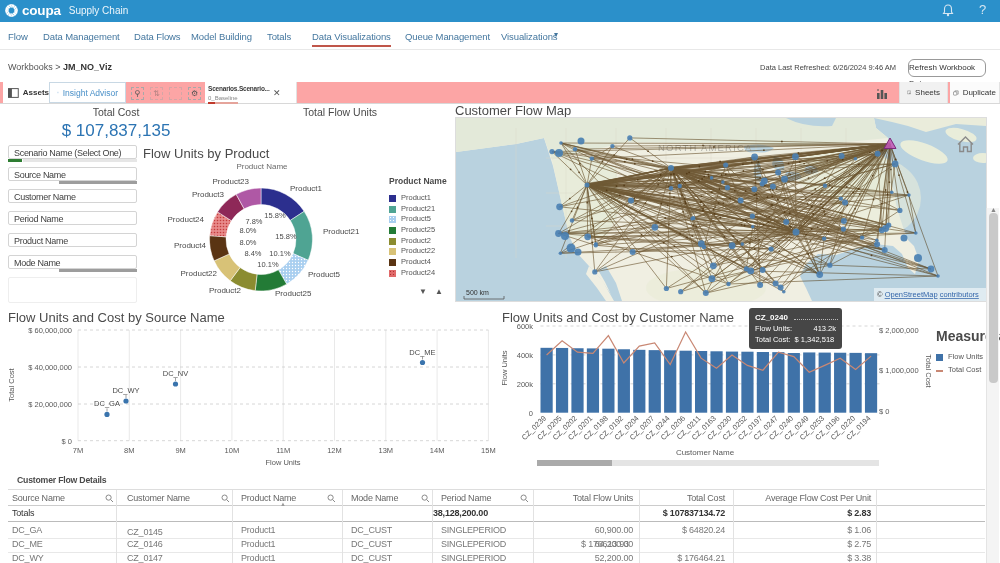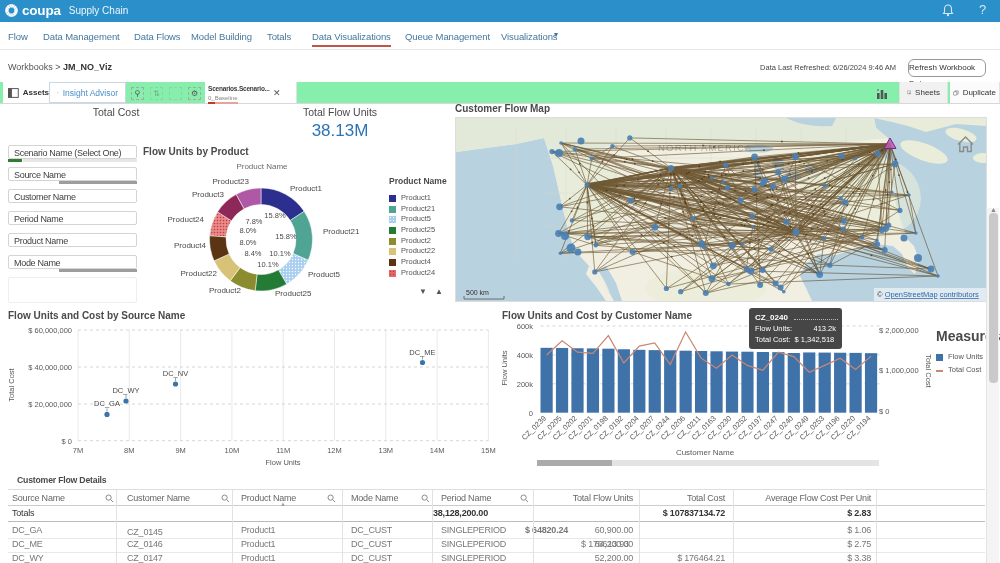--- a/index.html
+++ b/index.html
@@ -9,29 +9,29 @@
 .topbar .bell{position:absolute;left:942px;top:3px}
 .topbar .q{position:absolute;left:979px;top:2px;font-size:13px;color:#d6e6f2}
 .nav{position:absolute;left:0;top:22px;width:1000px;height:28px;background:#fff;border-bottom:1px solid #e8e8e8}
 .nav a{position:absolute;top:9px;font-size:9.5px;letter-spacing:-0.1px;color:#44779f;text-decoration:none;white-space:nowrap}
 .nav .act{border-bottom:2px solid #c0564a;padding-bottom:3px}
 .crumbs{position:absolute;left:0;top:50px;width:1000px;height:32px;background:#fff}
 .crumbs .bc{position:absolute;left:8px;top:12px;font-size:9px;color:#555}
 .crumbs .bc b{color:#333}
 .crumbs .refr{position:absolute;right:104px;top:13px;font-size:7.5px;color:#444}
 .crumbs .btn{position:absolute;left:908px;top:9px;width:78px;height:18px;border:1px solid #999;background:#fff;border-radius:6px;font-size:8px;color:#333;line-height:16px}
-.tabbar{position:absolute;left:0;top:82px;width:1000px;height:22px;background:#86efac;border-bottom:1px solid #d8d8d8}
+.tabbar{position:absolute;left:0;top:82px;width:1000px;height:22px;background:#fca5a5;border-bottom:1px solid #d8d8d8}
 .tb{position:absolute;top:0;height:21px;background:#fff;font-size:8px;color:#333;display:flex;align-items:center;padding:0 7px;border-right:1px solid #e2e2e2}
 .dash{position:absolute;left:0;top:104px;width:1000px;height:459px;background:#fff}
 .kpi{position:absolute;text-align:center}
 .kpi .t{font-size:10.5px;color:#4a4a4a}
 .kpi .v{font-size:17px;color:#2c74b3;margin-top:3px}
 .filters{position:absolute;left:8px;top:41px;width:129px}
 .fbox{position:relative;height:14px;border:1px solid #d4d4d4;border-radius:2px;background:#fff;font-size:9px;letter-spacing:-0.3px;color:#404040;padding:2px 0 0 5px;margin-bottom:8px;font-weight:500;white-space:nowrap}
-.panel-title{position:absolute;font-size:10px;font-weight:bold;color:#4a4a4a;white-space:nowrap}
+.panel-title{position:absolute;font-size:13px;font-weight:normal;color:#4a4a4a;white-space:nowrap}
 .legend{position:absolute;font-size:7.5px;color:#555}
 .legend .hd{font-size:8.5px;font-weight:bold;color:#4a4a4a;margin-bottom:7px}
 .legend .it{display:flex;align-items:center;height:10.7px;line-height:10.7px;white-space:nowrap}
 .legend .sw{width:7px;height:7px;margin-right:5px;flex:none}
 .tooltip{position:absolute;left:749px;top:204px;width:93px;background:rgba(62,62,62,0.96);border-radius:3px;color:#fff;font-size:7.5px;padding:4px 6px;line-height:11px;white-space:nowrap}
 .table{position:absolute;left:0px;top:371px;width:986px}
 .trow{position:absolute;font-size:9px;letter-spacing:-0.2px;color:#666;white-space:nowrap}
 .vline{position:absolute;width:1px;background:#e2e2e2}
 .scroll-r{position:absolute;left:986px;top:104px;width:13px;height:459px;background:#f4f4f4;border-left:1px solid #e4e4e4}
 .scroll-r .thumb{position:absolute;left:2px;top:5px;width:9px;height:170px;background:#c9c9c9;border-radius:4px}
@@ -92,24 +92,24 @@
         <rect x="6" y="6" width="4" height="3" fill="#555" opacity="0.6"></rect>
       </svg>Sheets</div>
     <div class="tb" style="left:950px;width:50px;background:#fbfbfb;font-size:8px;padding:0 3px"><svg width="12" height="12" viewBox="0 0 12 12" style="margin-right:4px">
         <rect x="1" y="3.5" width="7" height="7" rx="1" fill="#fff" stroke="#555" stroke-width="1.1"></rect>
         <path d="M4,3 L4,1.5 L11,1.5 L11,8.5 L9,8.5" fill="none" stroke="#555" stroke-width="1.1"></path>
       </svg>Duplicate</div>
   </div>
 <div class="dash">
     <div class="kpi" style="left:36px;top:2px;width:160px">
       <div class="t">Total Cost</div>
+      <div class="v">$ 107,837,135</div>
     </div>
     <div class="kpi" style="left:260px;top:2px;width:160px">
       <div class="t">Total Flow Units</div>
-      <div class="v">38.13M</div>
     </div>
     <div class="filters">
       <div class="fbox">Scenario Name (Select One)<div style="position:absolute;left:-1px;bottom:-4px;width:14px;height:3px;background:#2e7d32"></div><div style="position:absolute;left:14px;bottom:-4px;width:114px;height:3px;background:#e6e6e6"></div></div>
       <div class="fbox">Source Name<div style="position:absolute;left:50px;bottom:-4px;width:78px;height:3px;background:#9d9d9d"></div></div>
       <div class="fbox">Customer Name</div>
       <div class="fbox">Period Name</div>
       <div class="fbox">Product Name</div>
       <div class="fbox">Mode Name<div style="position:absolute;left:50px;bottom:-4px;width:78px;height:3px;background:#9d9d9d"></div></div>
       <div style="height:26px;border:1px solid #eee;border-radius:2px"></div>
     </div>
@@ -1056,21 +1056,21 @@
       <div class="trow" style="left:433px;width:200px;top:33px;text-align:left;font-weight:bold;color:#333">38,128,200.00</div>
       <div class="trow" style="left:525px;width:200px;top:33px;text-align:right;font-weight:bold;color:#333">$ 107837134.72</div>
       <div class="trow" style="left:671px;width:200px;top:33px;text-align:right;font-weight:bold;color:#333">$ 2.83</div>
       <div style="position:absolute;left:8px;top:46px;width:977px;border-bottom:1px solid #bbb"></div>
       <div class="trow" style="left:12px;top:50px;font-weight:normal;color:#777">DC_GA</div>
       <div class="trow" style="left:127px;top:52px;color:#777">CZ_0145</div>
       <div class="trow" style="left:241px;top:50px;color:#777">Product1</div>
       <div class="trow" style="left:351px;top:50px;color:#777">DC_CUST</div>
       <div class="trow" style="left:441px;top:50px;color:#777">SINGLEPERIOD</div>
       <div class="trow" style="left:433px;width:200px;top:50px;text-align:right;font-weight:normal;color:#777">60,900.00</div>
-      <div class="trow" style="left:525px;width:200px;top:50px;font-weight:bold;color:#777">$ 64820.24</div>
+      <div class="trow" style="left:525px;width:200px;top:50px;text-align:right;font-weight:normal;color:#777">$ 64820.24</div>
       <div class="trow" style="left:671px;width:200px;top:50px;text-align:right;font-weight:normal;color:#777">$ 1.06</div>
       <div style="position:absolute;left:8px;top:63px;width:977px;border-bottom:1px solid #e8e8e8"></div>
       <div class="trow" style="left:12px;top:64px;font-weight:normal;color:#777">DC_ME</div>
       <div class="trow" style="left:127px;top:64px;color:#777">CZ_0146</div>
       <div class="trow" style="left:241px;top:64px;color:#777">Product1</div>
       <div class="trow" style="left:351px;top:64px;color:#777">DC_CUST</div>
       <div class="trow" style="left:441px;top:64px;color:#777">SINGLEPERIOD</div>
       <div class="trow" style="left:433px;width:200px;top:64px;text-align:right;font-weight:normal;color:#777">64,200.00</div>
       <div class="trow" style="left:505px;width:200px;top:64px;text-align:center;font-weight:normal;color:#777">$ 176613.93</div>
       <div class="trow" style="left:671px;width:200px;top:64px;text-align:right;font-weight:normal;color:#777">$ 2.75</div>

